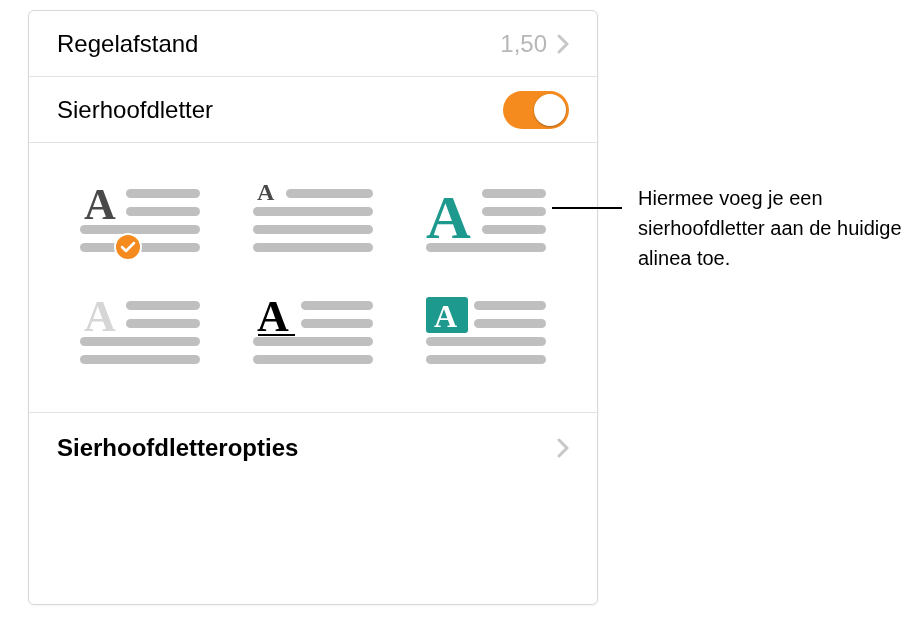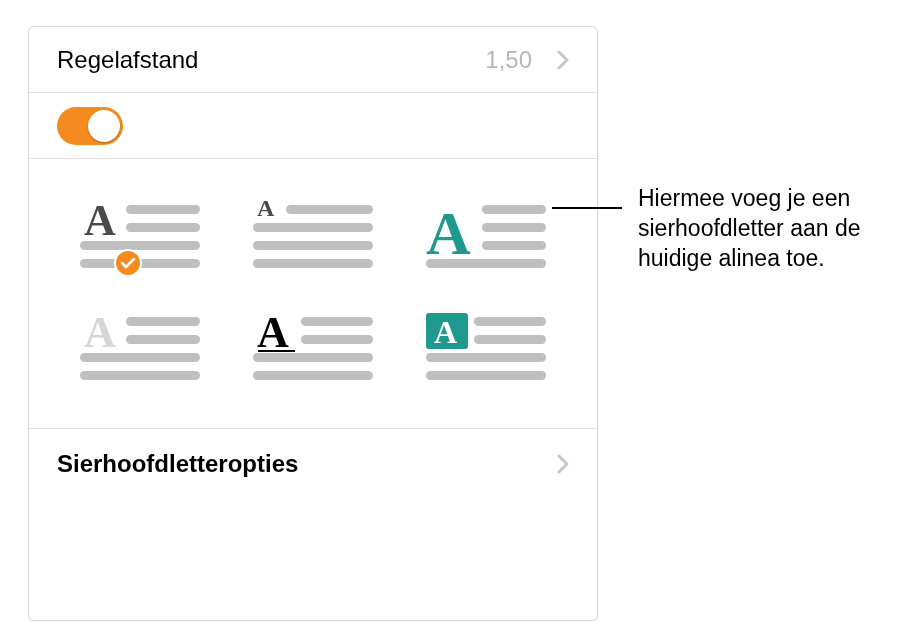--- a/index.html
+++ b/index.html
@@ -6,21 +6,21 @@
     body {
       font-family: -apple-system, "Helvetica Neue", Helvetica, Arial, sans-serif;
       background: #fff;
       width: 923px;
       height: 625px;
       position: relative;
     }
     .panel {
       position: absolute;
       left: 28px;
-      top: 26px;
+      top: 10px;
       width: 570px;
       height: 595px;
       background: #fff;
       border: 1px solid #d8d8d8;
       border-radius: 6px;
       box-shadow: 0 1px 3px rgba(0,0,0,0.05);
       overflow: hidden;
     }
     .row {
       display: flex;
@@ -30,21 +30,21 @@
       border-bottom: 1px solid #e3e3e3;
     }
     .row-label {
       flex: 1;
       font-size: 24px;
       color: #000;
     }
     .row-value {
       font-size: 24px;
       color: #b7b7b7;
-      margin-right: 25px;
+      margin-right: 10px;
     }
     .chevron {
       color: #c7c7c7;
       display: inline-flex;
       align-items: center;
     }
     .toggle {
       width: 66px;
       height: 38px;
       border-radius: 19px;
@@ -94,21 +94,21 @@
       left: 552px;
       width: 70px;
       height: 2px;
       background: #000;
     }
     .callout-text {
       position: absolute;
       top: 183px;
       left: 638px;
       width: 275px;
-      font-size: 23px;
+      font-size: 20px;
       line-height: 30px;
       color: #000;
     }
     .row-last {
       height: 70px;
       border-bottom: none;
       font-weight: bold;
     }
     .chevron-only {
       margin-left: auto;
@@ -124,20 +124,21 @@
     <span class="row-value">1,50</span>
     <span class="chevron">
       <svg width="12" height="20" viewBox="0 0 12 20">
           <path d="M2 2 L10 10 L2 18" stroke="#c7c7c7" stroke-width="3" fill="none" stroke-linecap="round" stroke-linejoin="round"></path>
         </svg>
     </span>
   </div>
 
 
   <div class="row">
+    <span class="row-label">Sierhoofdletter</span>
     <div class="toggle">
       <div class="toggle-knob"></div>
     </div>
   </div>
 
   <div class="styles-grid">
 
     <div class="style-option">
       <svg width="120" height="72" viewBox="0 0 120 72">
         <text x="4" y="36" font-family="Georgia, serif" font-size="44" fill="#4a4a4a" font-weight="600">A</text>

